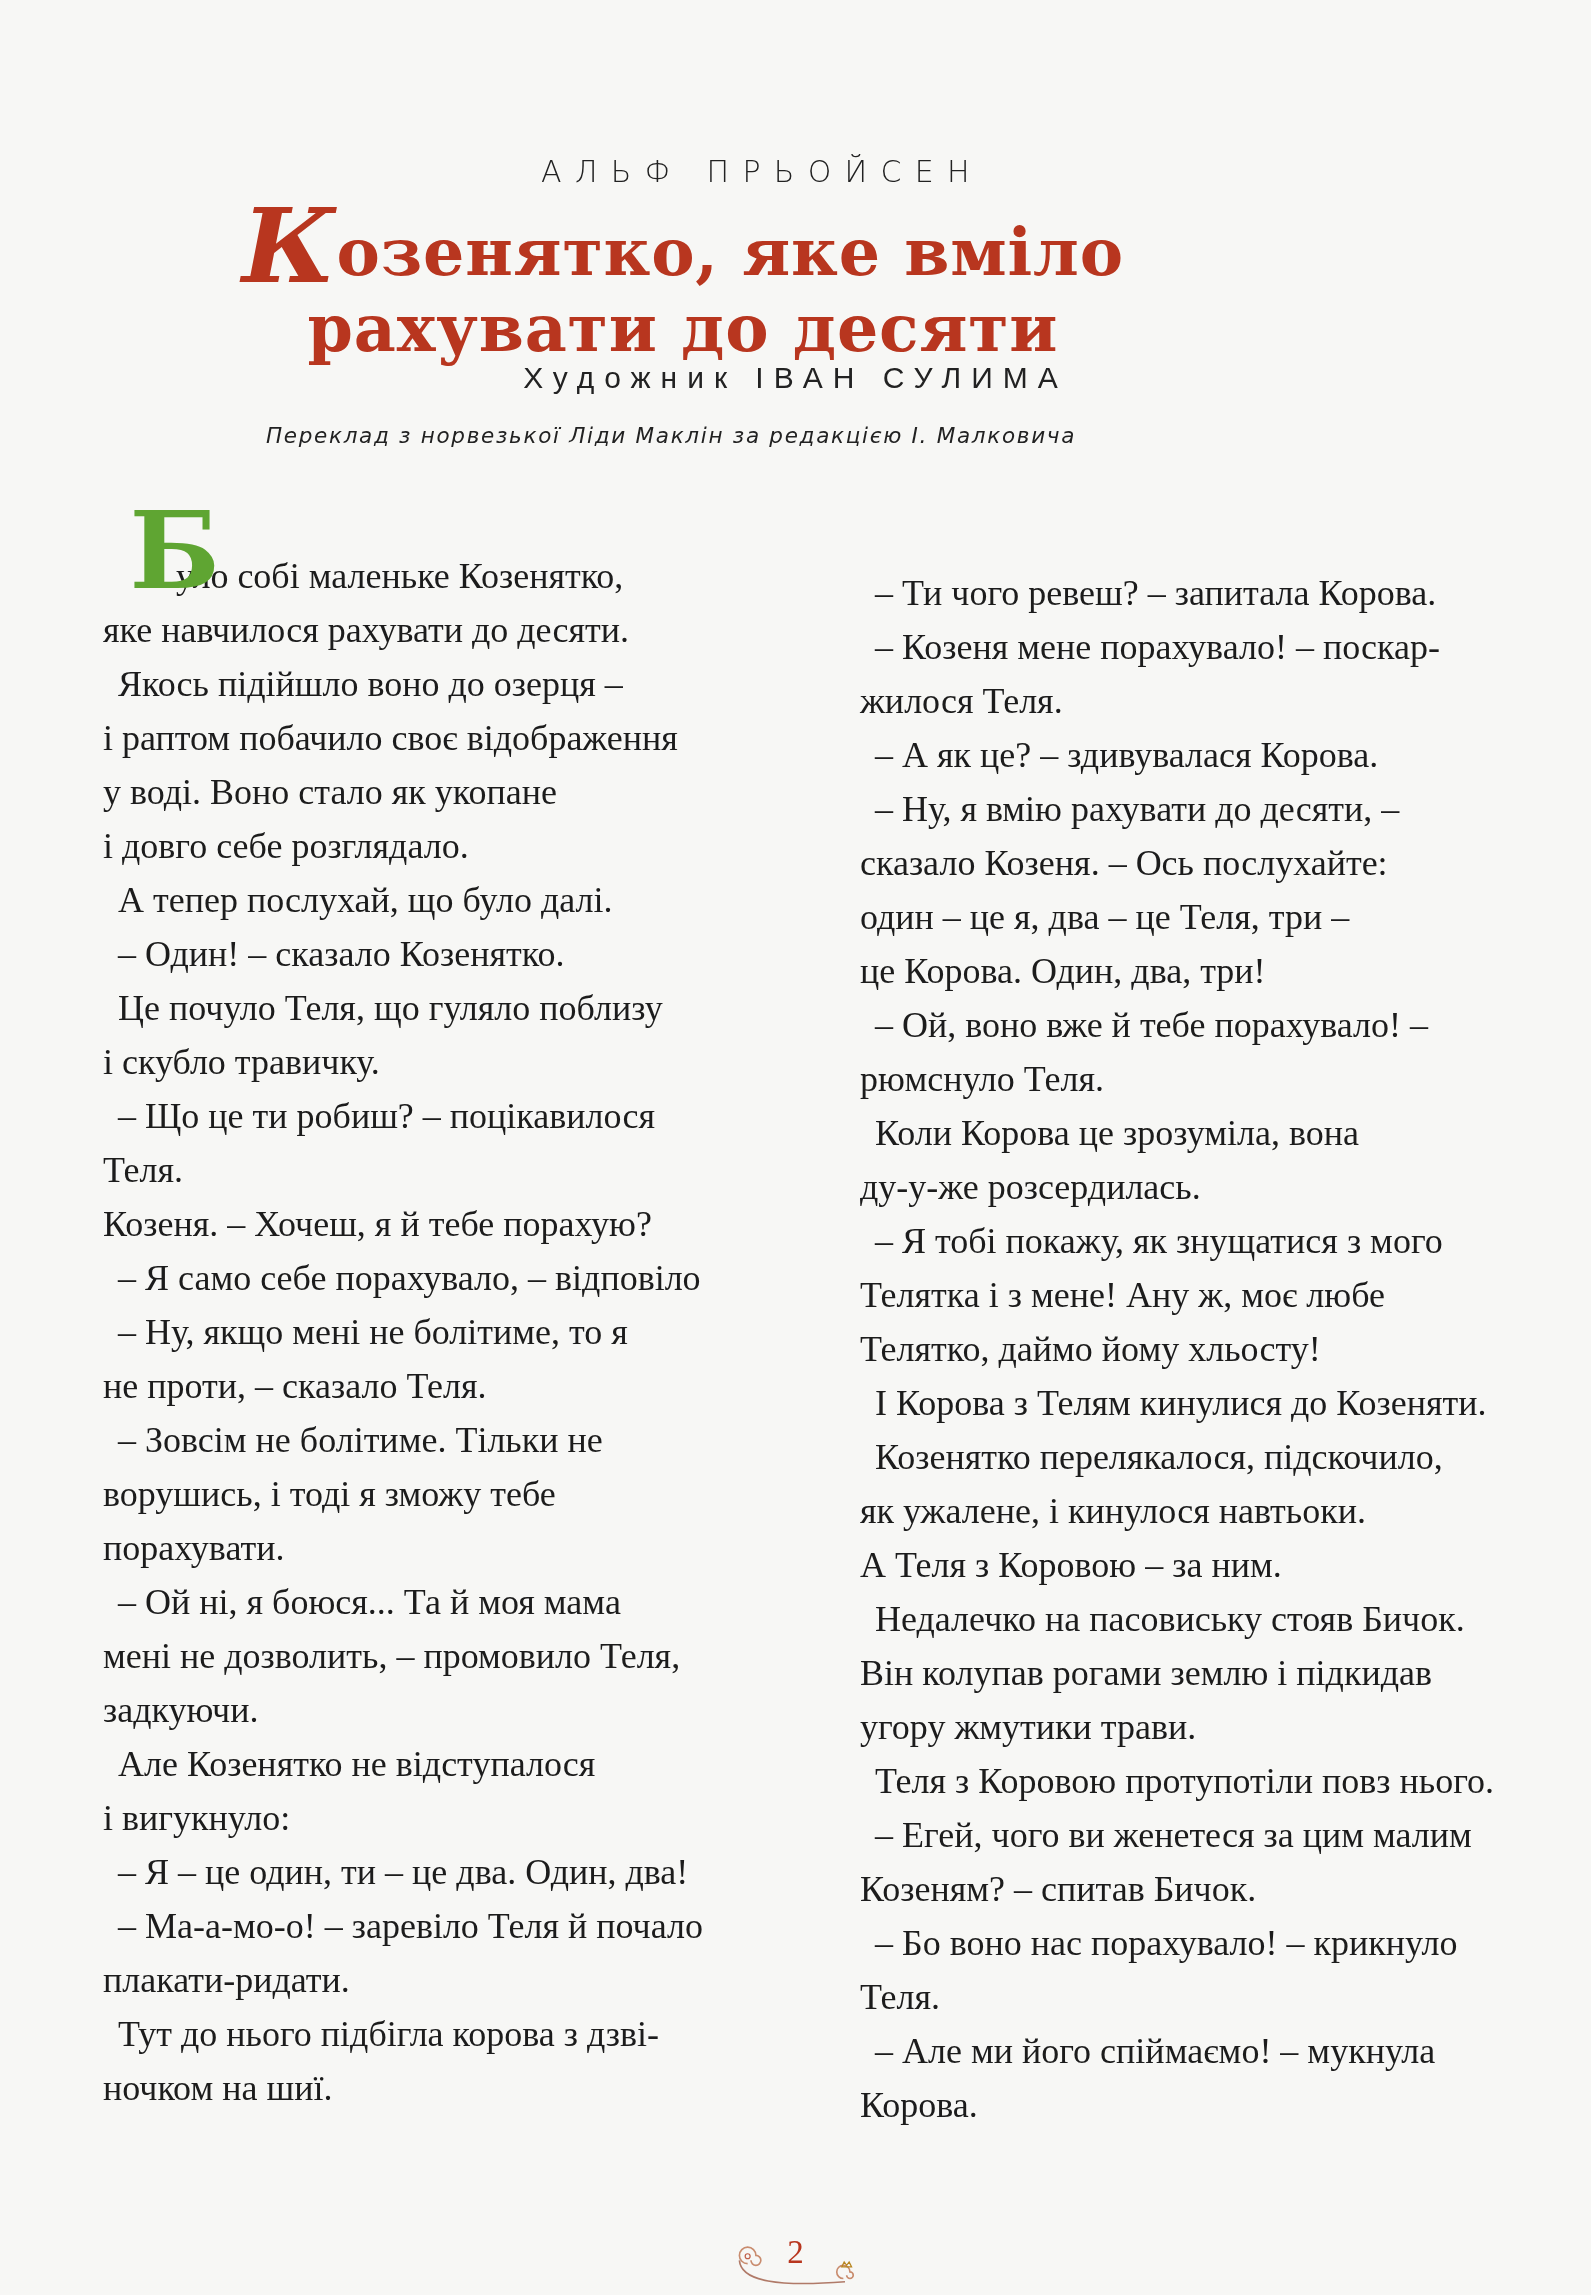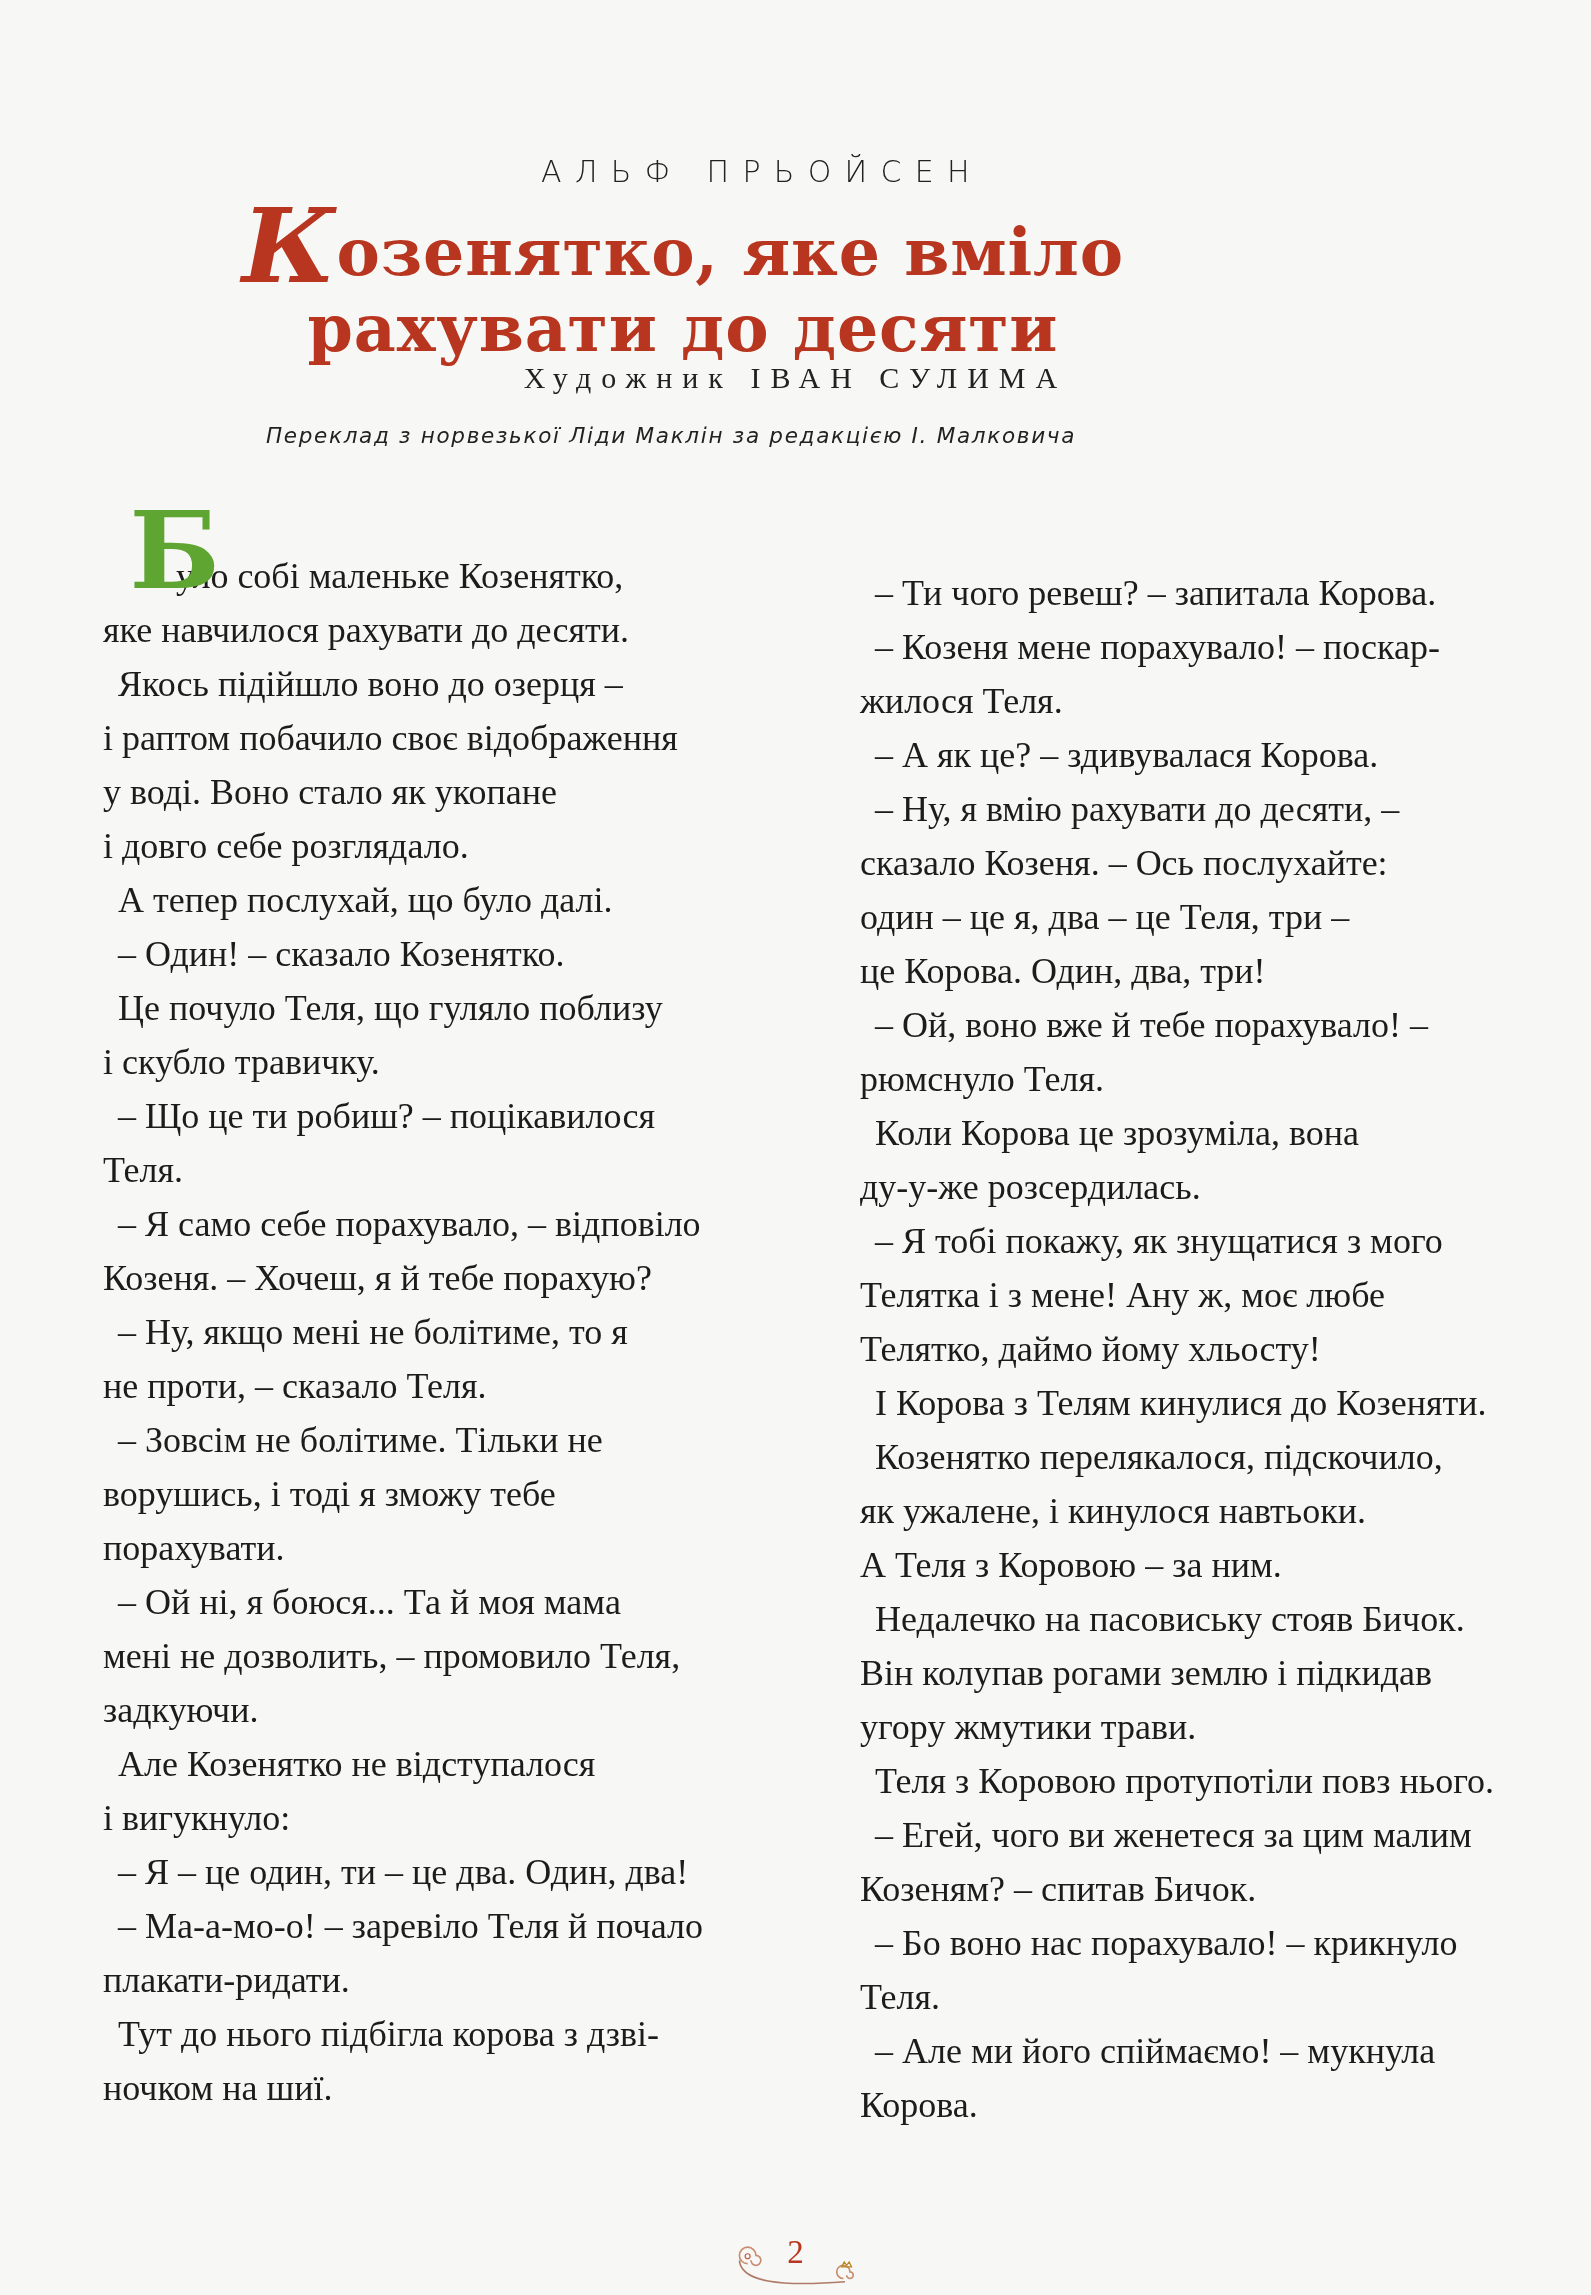--- a/index.html
+++ b/index.html
@@ -15,21 +15,21 @@
     color:#222; font-weight:300;
   }
   .title {
     position:absolute; top:208px; left:0; width:1366px; text-align:center;
     font-family:"DejaVu Serif", serif; font-weight:bold; color:#b8361f;
     font-size:65px; line-height:76px; letter-spacing:0.8px;
   }
   .title .bigk { font-size:103px; font-style:italic; font-weight:bold; vertical-align:-6.6px; }
   .illustrator {
     position:absolute; top:361px; left:0; width:1591px; text-align:center;
-    font-family:Liberation Serif, serif; font-size:30px; letter-spacing:10px; color:#222;
+    font-family:Liberation Sans, sans-serif; font-size:30px; letter-spacing:10px; color:#222;
   }
   .translator {
     position:absolute; top:423px; left:0; width:1342px; text-align:center;
     font-family:"DejaVu Sans", sans-serif; font-style:italic; font-size:21.5px; letter-spacing:1.7px; color:#222;
   }
   .col {
     position:absolute; top:549px;
     font-size:36px; line-height:54px;
     font-family:"Liberation Serif", serif;
   }
@@ -72,22 +72,22 @@
     <div class="line indent">Якось підійшло воно до озерця –</div>
     <div class="line">і раптом побачило своє відображення</div>
     <div class="line">у воді. Воно стало як укопане</div>
     <div class="line">і довго себе розглядало.</div>
     <div class="line indent">А тепер послухай, що було далі.</div>
     <div class="line indent">– Один! – сказало Козенятко.</div>
     <div class="line indent">Це почуло Теля, що гуляло поблизу</div>
     <div class="line">і скубло травичку.</div>
     <div class="line indent">– Що це ти робиш? – поцікавилося</div>
     <div class="line">Теля.</div>
+    <div class="line">Козеня. – Хочеш, я й тебе порахую?</div>
     <div class="line indent">– Я само себе порахувало, – відповіло</div>
-    <div class="line">Козеня. – Хочеш, я й тебе порахую?</div>
     <div class="line indent">– Ну, якщо мені не болітиме, то я</div>
     <div class="line">не проти, – сказало Теля.</div>
     <div class="line indent">– Зовсім не болітиме. Тільки не</div>
     <div class="line">ворушись, і тоді я зможу тебе</div>
     <div class="line">порахувати.</div>
     <div class="line indent">– Ой ні, я боюся... Та й моя мама</div>
     <div class="line">мені не дозволить, – промовило Теля,</div>
     <div class="line">задкуючи.</div>
     <div class="line indent">Але Козенятко не відступалося</div>
     <div class="line">і вигукнуло:</div>

